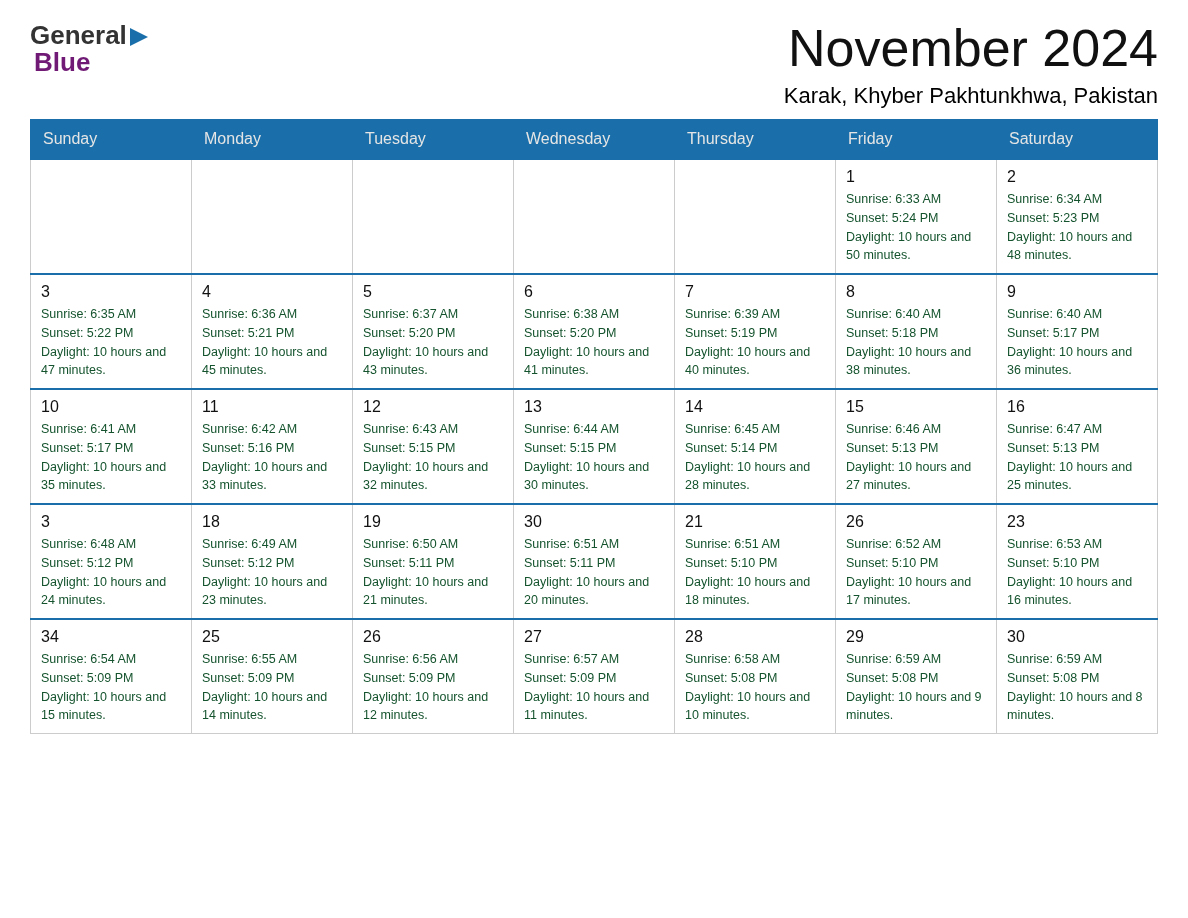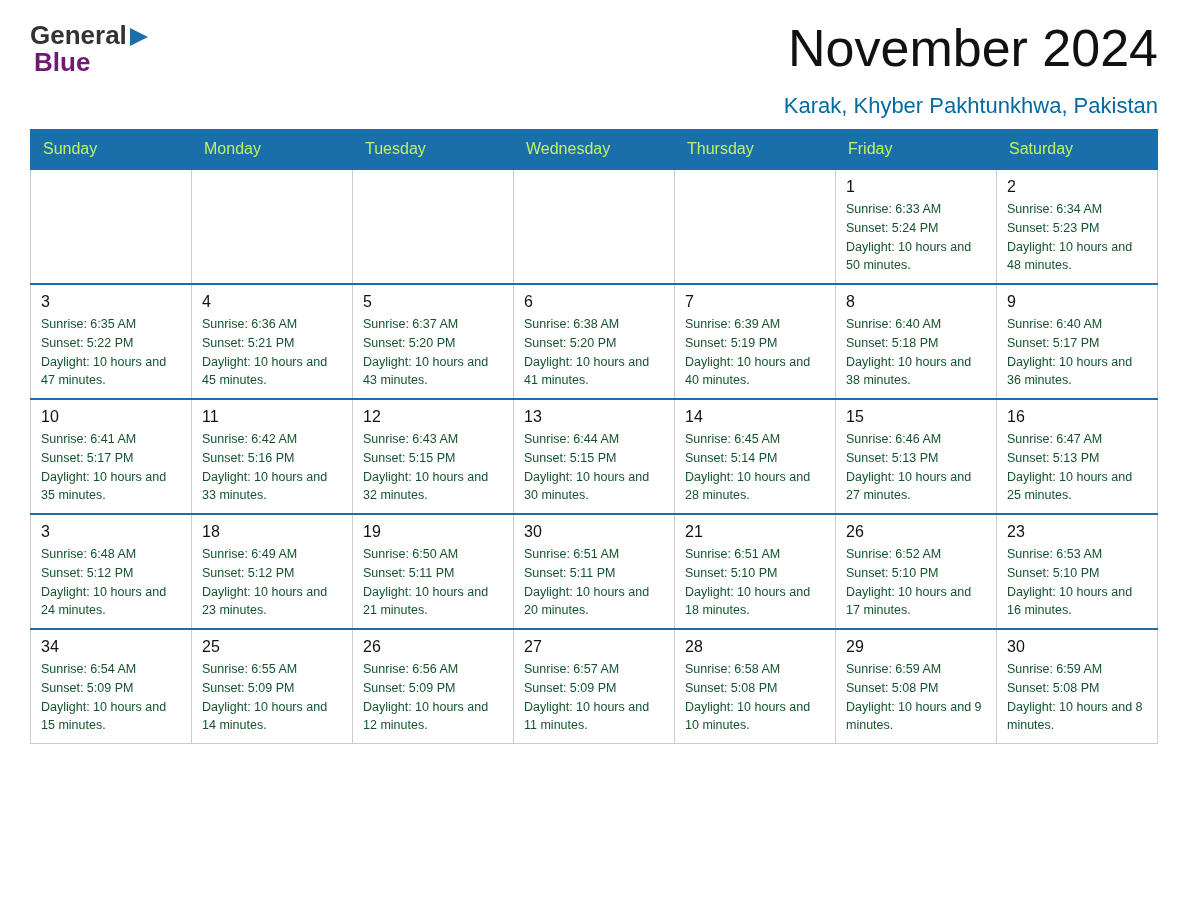--- a/index.html
+++ b/index.html
@@ -41,31 +41,31 @@
       text-align: right;
     }
     .main-title {
       font-size: 52px;
       font-weight: normal;
       color: #111;
       line-height: 1.1;
     }
     .subtitle {
       font-size: 22px;
-      color: #0369a1;
-      margin-top: 16px;
+      color: #000000;
+      margin-top: 6px;
     }
     .calendar {
       width: 100%;
       border-collapse: collapse;
       margin-top: 10px;
     }
     .calendar th {
       background-color: #1a6faa;
-      color: #bef264;
+      color: #e5e5e5;
       font-size: 16px;
       font-weight: normal;
       padding: 10px 12px;
       text-align: left;
       border: 1px solid #1a6faa;
     }
     .calendar td {
       vertical-align: top;
       padding: 8px 10px;
       border: 1px solid #ccc;

